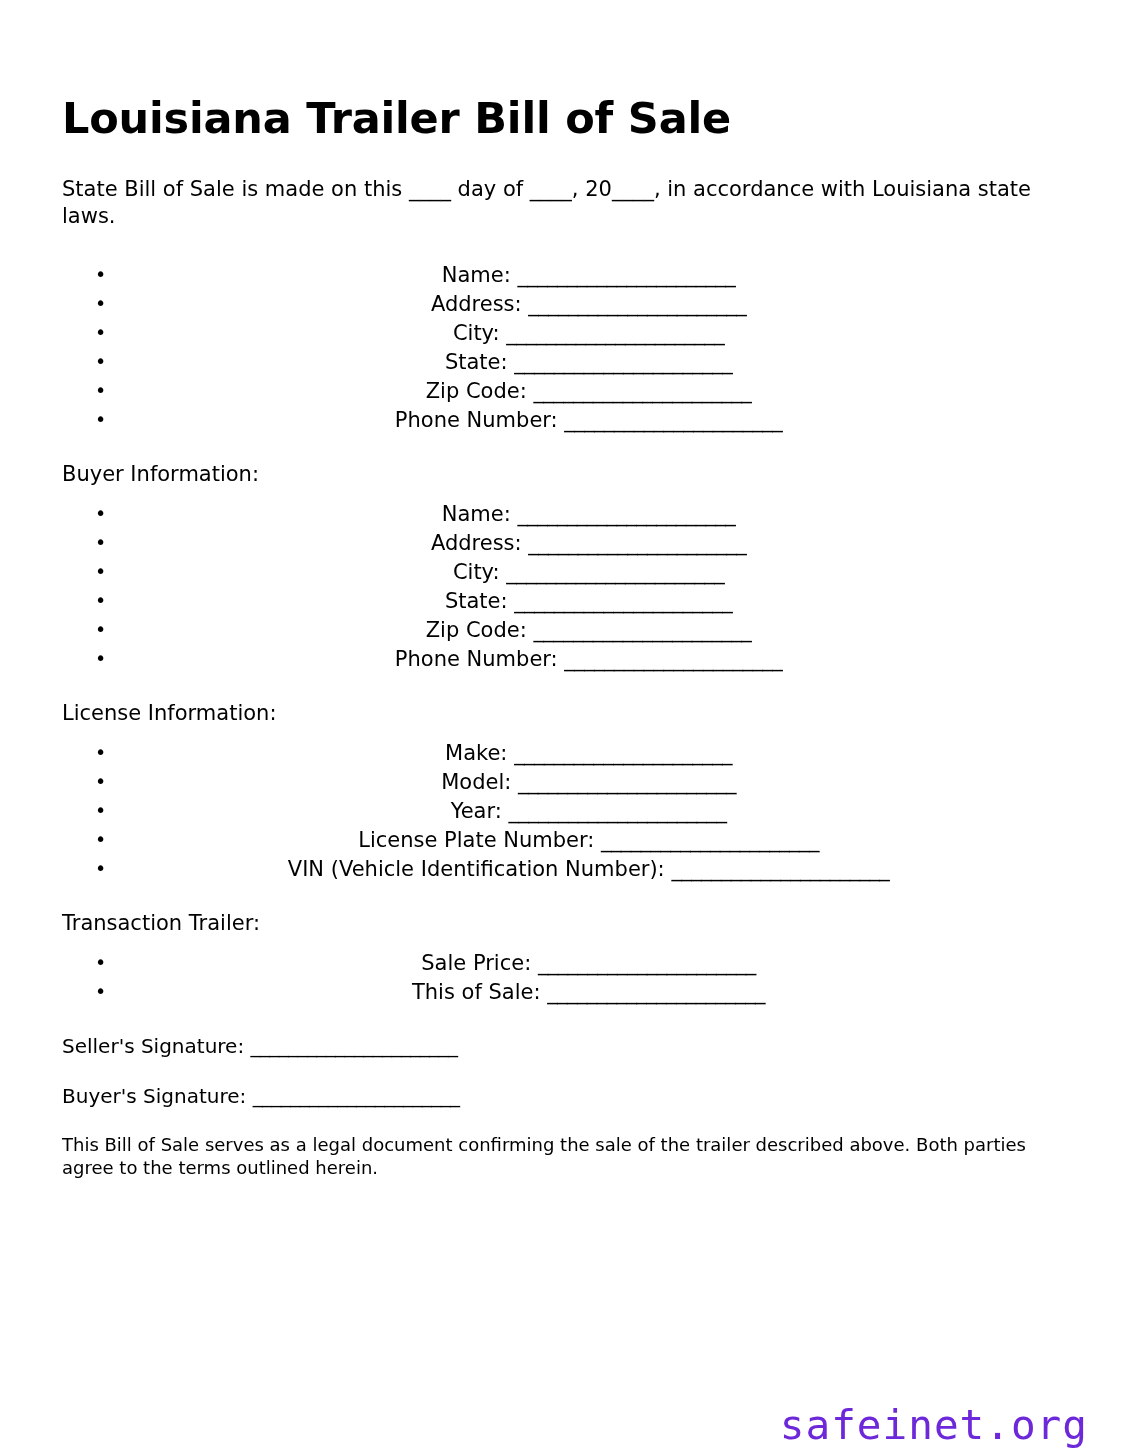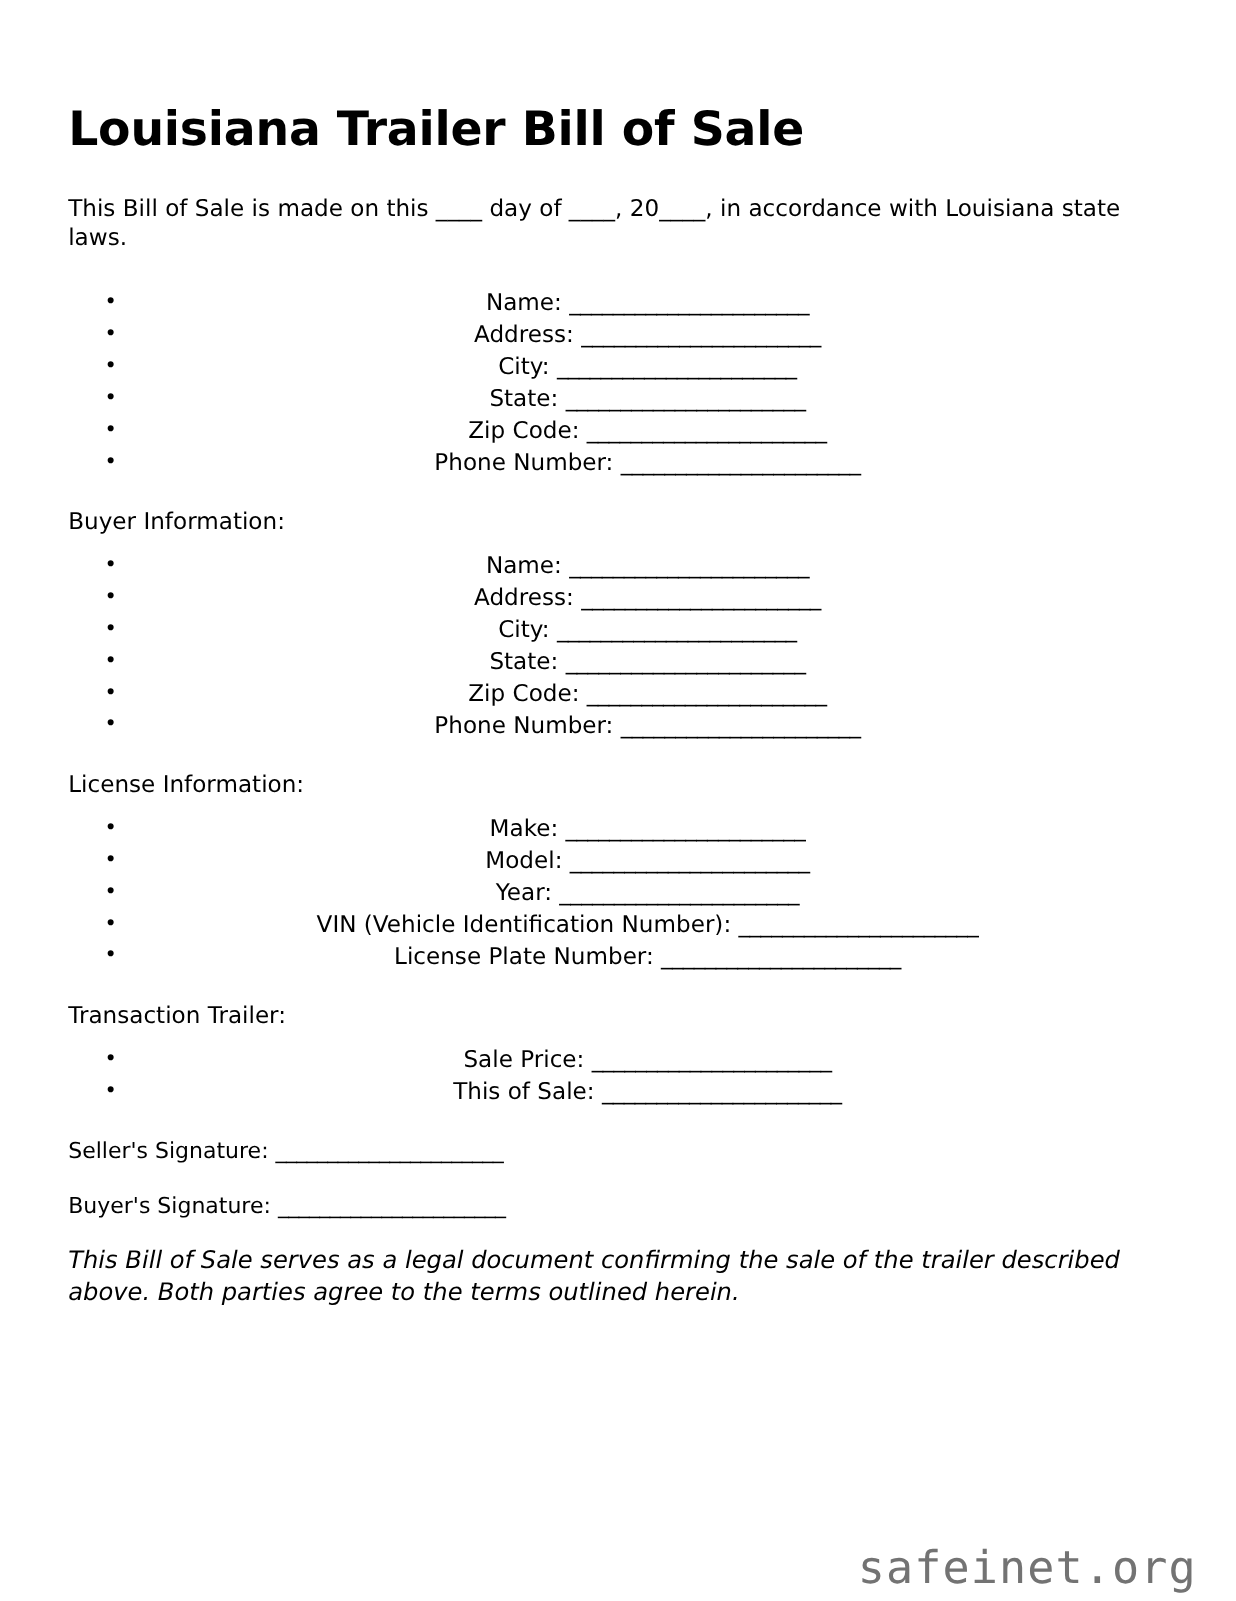--- a/index.html
+++ b/index.html
@@ -69,46 +69,45 @@
   .blank {
     letter-spacing: -0.6px;
   }
   .sig-line {
     font-size: 20px;
     line-height: 1.30;
     margin: 0 0 24px 0;
     white-space: nowrap;
   }
   .closing {
-    font-size: 22px;
+    font-size: 18px;
     line-height: 1.30;
     margin: 20px 0 0 0;
     max-width: 990px;
-    font-style: italic;
   }
   .watermark {
     position: absolute;
     right: 36px;
     bottom: 38px;
     font-family: "DejaVu Sans Mono", monospace;
     font-size: 41px;
-    color: #737373;
+    color: #6d28d9;
     letter-spacing: 1px;
     white-space: nowrap;
   }
 </style>
 </head>
 <body>
 
 <div class="page">
   <div class="content">
 
     <h1 class="doc-title">Louisiana Trailer Bill of Sale</h1>
 
-    <p class="para">This Bill of Sale is made on this ____ day of ____, 20____, in accordance with Louisiana state laws.</p>
+    <p class="para">State Bill of Sale is made on this ____ day of ____, 20____, in accordance with Louisiana state laws.</p>
 
     <ul class="field-list">
       <li><span>Name:</span> <span class="blank">______________________</span></li>
       <li><span>Address:</span> <span class="blank">______________________</span></li>
       <li><span>City:</span> <span class="blank">______________________</span></li>
       <li><span>State:</span> <span class="blank">______________________</span></li>
       <li><span>Zip Code:</span> <span class="blank">______________________</span></li>
       <li><span>Phone Number:</span> <span class="blank">______________________</span></li>
     </ul>
 
@@ -120,22 +119,22 @@
       <li><span>State:</span> <span class="blank">______________________</span></li>
       <li><span>Zip Code:</span> <span class="blank">______________________</span></li>
       <li><span>Phone Number:</span> <span class="blank">______________________</span></li>
     </ul>
 
     <div class="section-heading">License Information:</div>
     <ul class="field-list">
       <li><span>Make:</span> <span class="blank">______________________</span></li>
       <li><span>Model:</span> <span class="blank">______________________</span></li>
       <li><span>Year:</span> <span class="blank">______________________</span></li>
+      <li><span>License Plate Number:</span> <span class="blank">______________________</span></li>
       <li><span>VIN (Vehicle Identification Number):</span> <span class="blank">______________________</span></li>
-      <li><span>License Plate Number:</span> <span class="blank">______________________</span></li>
     </ul>
 
     <div class="section-heading">Transaction Trailer:</div>
     <ul class="field-list">
       <li><span>Sale Price:</span> <span class="blank">______________________</span></li>
       <li><span>This of Sale:</span> <span class="blank">______________________</span></li>
     </ul>
 
     <div class="sig-line"><span>Seller's Signature:</span> <span class="blank">______________________</span></div>
 

